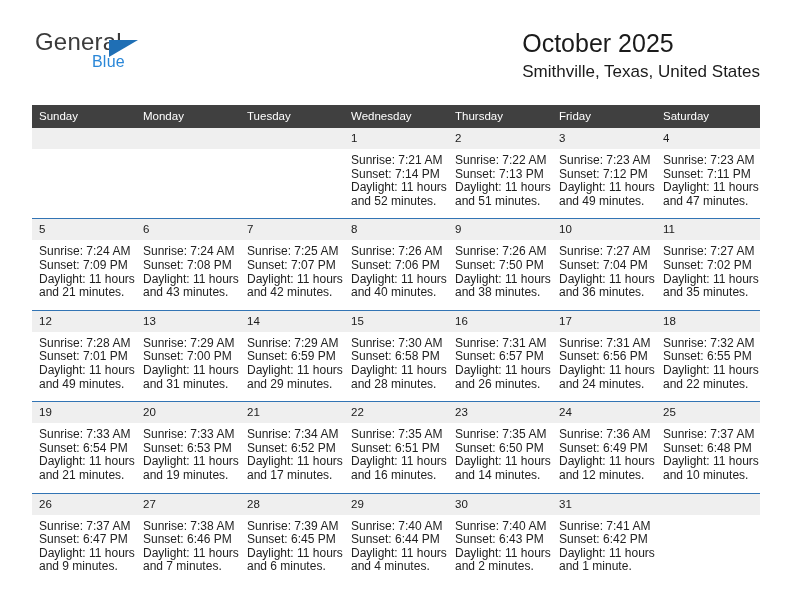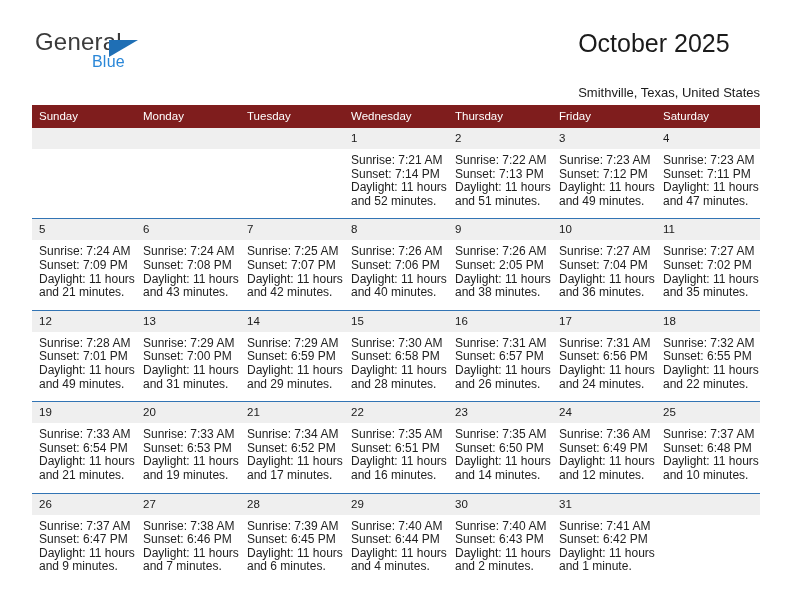--- a/index.html
+++ b/index.html
@@ -71,38 +71,38 @@
   }
   .cal-title {
     font-size: 25px;
     color: #1b1b1b;
     line-height: 30px;
     font-weight: normal;
     margin: 0;
     white-space: nowrap;
   }
   .cal-subtitle {
-    font-size: 13px;
+    font-size: 17px;
     color: #1b1b1b;
     line-height: 20px;
-    margin: 25px 0 0 0;
+    margin: 4px 0 0 0;
     white-space: nowrap;
   }
 
   
   .cal {
     position: absolute;
     left: 32px;
     top: 105px;
     width: 728px;
     border-collapse: collapse;
     table-layout: fixed;
   }
   .cal th {
-    background: #7f1d1d;
+    background: #404040;
     color: #ffffff;
     font-weight: normal;
     font-size: 11.5px;
     text-align: left;
     padding: 5px 0 5px 7px;
     height: 11px;
     line-height: 13px;
   }
   .week-row > td {
     vertical-align: top;
@@ -256,21 +256,21 @@
               <div>Sunrise: 7:26 AM</div>
               <div>Sunset: 7:06 PM</div>
               <div>Daylight: 11 hours</div>
               <div>and 40 minutes.</div>
             </div>
           </td>
           <td>
             <div class="daynum">9</div>
             <div class="cell-body">
               <div>Sunrise: 7:26 AM</div>
-              <div>Sunset: 2:05 PM</div>
+              <div>Sunset: 7:50 PM</div>
               <div>Daylight: 11 hours</div>
               <div>and 38 minutes.</div>
             </div>
           </td>
           <td>
             <div class="daynum">10</div>
             <div class="cell-body">
               <div>Sunrise: 7:27 AM</div>
               <div>Sunset: 7:04 PM</div>
               <div>Daylight: 11 hours</div>

